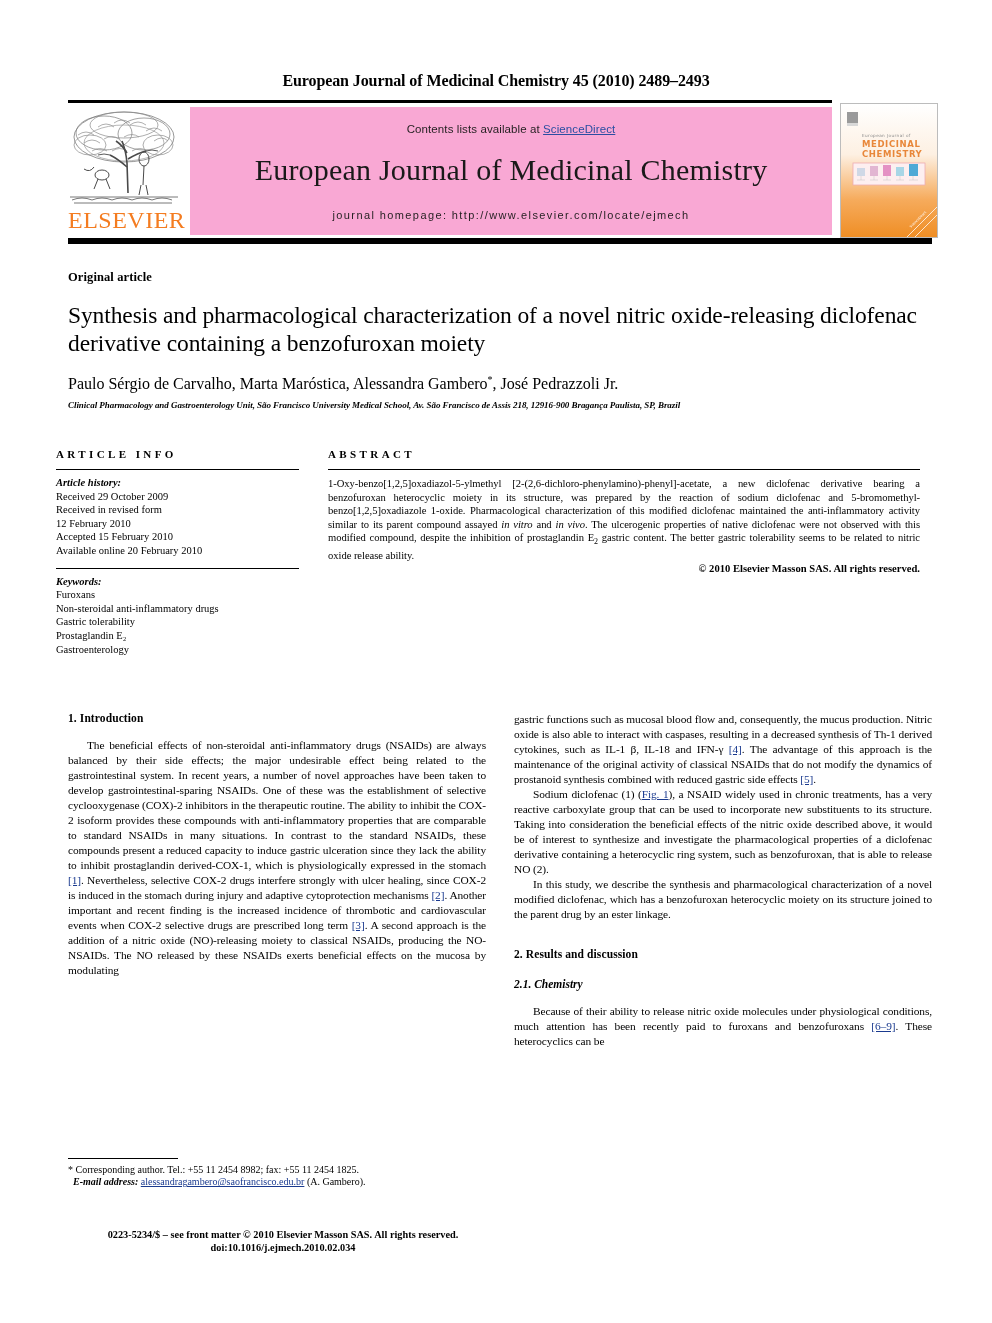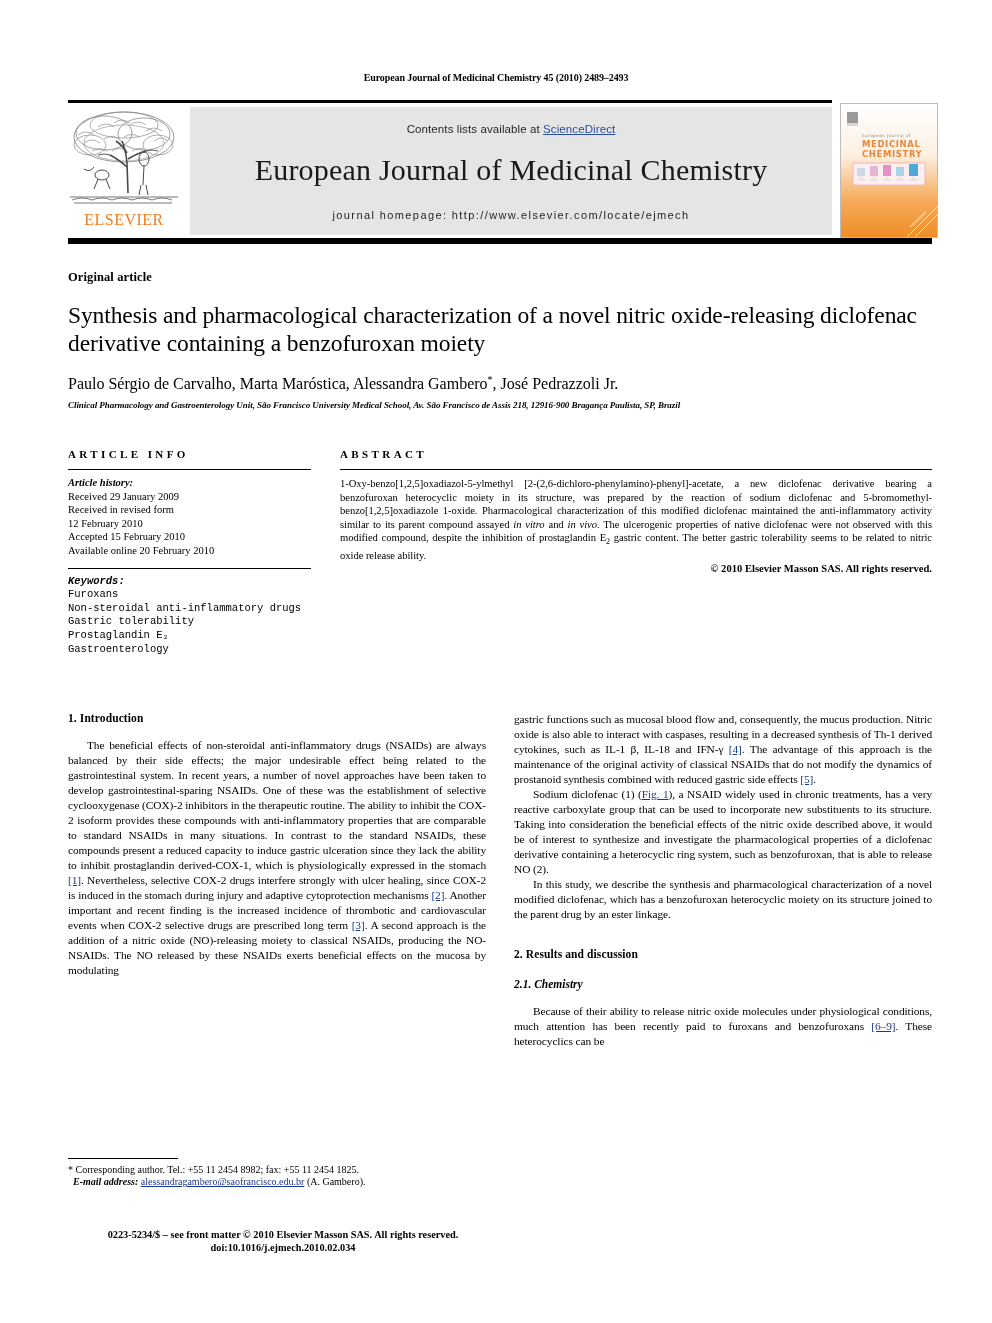--- a/index.html
+++ b/index.html
@@ -8,45 +8,45 @@
     background:#ffffff;
     font-family:"Liberation Serif", serif;
     color:#000;
     -webkit-font-smoothing:none;
   }
   .page { position:relative; width:992px; height:1323px; box-sizing:border-box; }
 
   
   .running-head {
     position:absolute; top:72px; left:0; width:992px;
-    text-align:center; font-size:10px; font-weight:bold;
+    text-align:center; font-size:16px; font-weight:bold;
     letter-spacing:-0.1px;
   }
 
   
   .masthead { position:absolute; top:100px; left:68px; width:864px; }
   .rule-top { height:3px; background:#000; width:764px; }
   .rule-bottom { height:6px; background:#000; width:864px; margin-top:2px; }
 
   .mast-body { position:relative; height:133px; }
 
   .elsevier-logo {
     position:absolute; left:0; top:4px; width:112px; height:128px;
   }
   .tree-box { width:112px; height:100px; position:relative; overflow:hidden; }
   .elsevier-word {
     font-family:"Liberation Serif", serif;
-    color:#F47C20; font-size:16px; letter-spacing:0.5px;
+    color:#F47C20; font-size:24px; letter-spacing:0.5px;
     text-align:center; line-height:26px; width:112px;
     font-weight:400;
   }
 
   .header-band {
     position:absolute; left:122px; top:4px; width:642px; height:128px;
-    background:#e5e5e5;
+    background:#f9a8d4;
     text-align:center;
   }
   .contents-line {
     font-family:"Liberation Sans", sans-serif;
     font-size:11.5px; color:#231f20; padding-top:16px; letter-spacing:0.1px;
   }
   .sd-link { color:#2b4ea2; }
   .journal-title {
     font-family:"Liberation Serif", serif;
     font-size:30px; color:#1a1a1a; margin-top:18px; letter-spacing:0.2px;
@@ -69,35 +69,35 @@
     letter-spacing:-0.1px; font-weight:400; color:#000;
   }
   .authors { font-size:16px; margin-top:17px; letter-spacing:0px; }
   .authors sup { font-size:10px; vertical-align:super; }
   .affil {
     font-size:9px; font-style:italic; font-weight:bold;
     margin-top:7px; letter-spacing:-0.05px;
   }
 
   
-  .info-abstract { position:absolute; left:68px; top:448px; width:864px; }
+  .info-abstract { position:absolute; left:56px; top:448px; width:864px; }
   .ia-row { display:flex; }
   .col-info { width:243px; margin-right:29px; }
   .col-abs  { width:592px; }
 
   .sec-head {
     font-family:"Liberation Serif", serif;
     font-size:11px; font-weight:bold; letter-spacing:3.4px;
   }
   .hr-thin { border-top:1.3px solid #000; margin-top:9px; }
   .hr-thin2 { border-top:1.3px solid #000; margin-top:10px; }
 
   .hist { font-size:10.5px; line-height:13.6px; margin-top:6px; }
   .hist .lbl { font-style:italic; font-weight:bold; }
-  .kw { font-size:10.5px; line-height:13.6px; margin-top:6px;font-family:Liberation Mono, monospace; }
+  .kw { font-size:10.5px; line-height:13.6px; margin-top:6px; }
   .kw .lbl { font-style:italic; font-weight:bold; }
 
   .abstract-body {
     font-size:10.6px; line-height:13.6px; text-align:justify;
     margin-top:7px; letter-spacing:-0.05px;
   }
   .abstract-body i { font-style:italic; }
   .abstract-body sub { font-size:8px; }
   .copyright { font-size:10.6px; text-align:right; font-weight:bold; }
 
@@ -256,21 +256,21 @@
   </div>
 
   <div class="info-abstract">
     <div class="ia-row">
 
       <div class="col-info">
         <div class="sec-head">ARTICLE INFO</div>
         <div class="hr-thin"></div>
         <div class="hist">
           <span class="lbl">Article history:</span><br>
-          <span>Received 29 January 2009</span><br>
+          <span>Received 29 October 2009</span><br>
           <span>Received in revised form</span><br>
           <span>12 February 2010</span><br>
           <span>Accepted 15 February 2010</span><br>
           <span>Available online 20 February 2010</span>
         </div>
         <div class="hr-thin2"></div>
         <div class="kw">
           <span class="lbl">Keywords:</span><br>
           <span>Furoxans</span><br>
           <span>Non-steroidal anti-inflammatory drugs</span><br>

